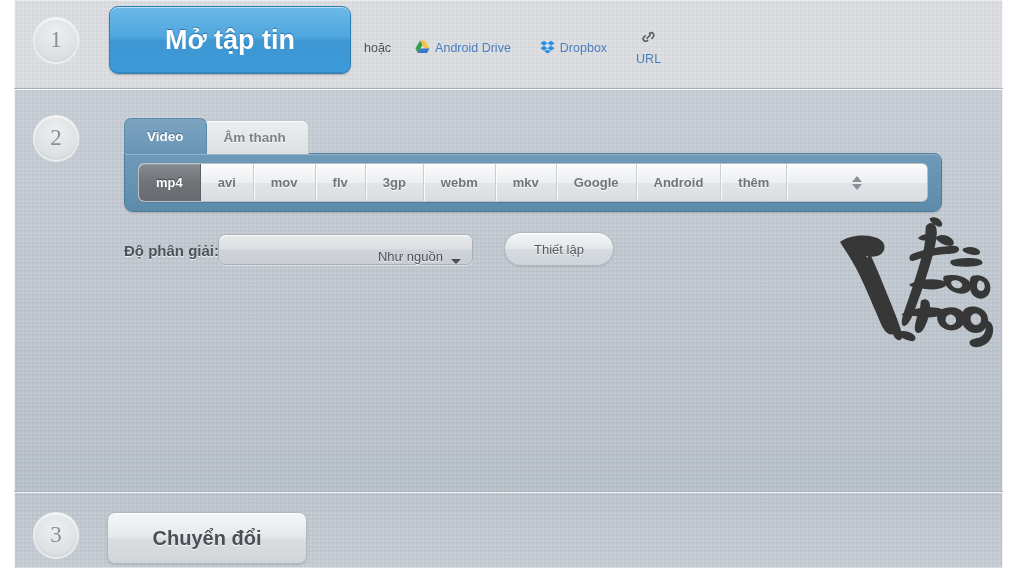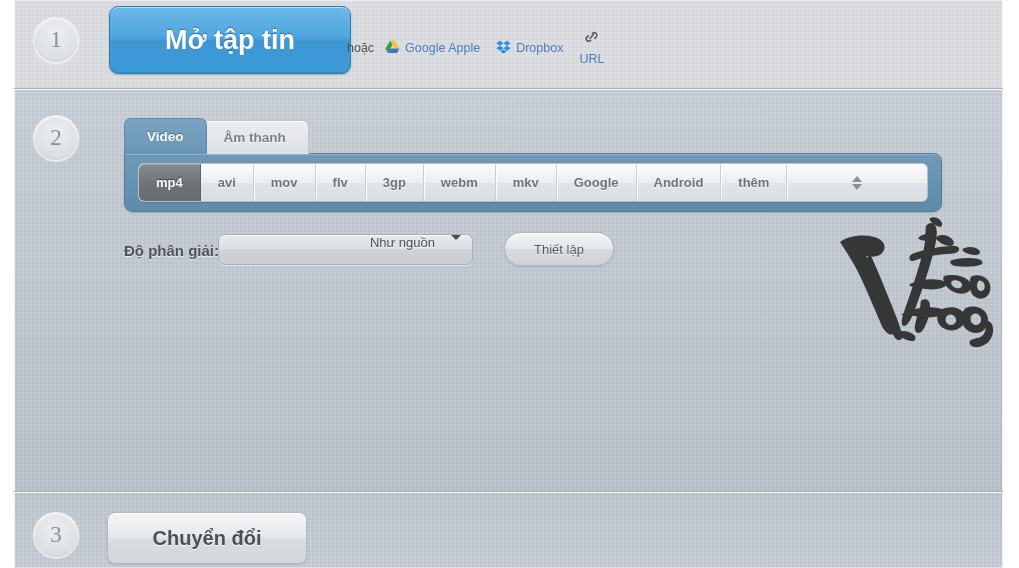--- a/index.html
+++ b/index.html
@@ -114,25 +114,25 @@
     align-items: center;
     justify-content: center;
     text-shadow: 0 -1px 1px rgba(0,50,90,0.45);
     cursor: pointer;
     box-sizing: border-box;
   }
 
   
   #alt-sources {
     position: absolute;
-    left: 333px;
+    left: 350px;
     top: 30px;
     display: flex;
     align-items: center;
-    gap: 9px;
+    gap: 22px;
     font-size: 12.5px;
   }
   #alt-sources .or-label {
     color: #4c5158;
     margin-right: 2px;
   }
   .alt-link {
     display: inline-flex;
     align-items: center;
     gap: 5px;
@@ -277,29 +277,29 @@
     position: absolute;
     left: 204px;
     top: 234px;
     width: 255px;
     height: 31px;
     border-radius: 7px;
     background: linear-gradient(180deg, #e8eaec 0%, #dcdfe2 48%, #cfd3d7 52%, #c9ced3 100%);
     border: 1px solid #a9afb6;
     box-shadow: inset 0 1px 0 rgba(255,255,255,0.85), 0 1px 1px rgba(255,255,255,0.5);
     display: flex;
-    align-items: flex-start;
+    align-items: flex-end;
     justify-content: flex-end;
     padding-right: 11px;
     font-size: 13px;
     color: #4a4f55;
     text-shadow: 0 1px 0 rgba(255,255,255,0.8);
     cursor: pointer;
     box-sizing: border-box;
-    gap: 16px;
+    gap: 8px;
   }
   #resolution-select .caret {
     width: 0; height: 0;
     border-left: 5px solid transparent;
     border-right: 5px solid transparent;
     border-top: 5px solid #4a4f55;
     display: block;
   }
   #settings-button {
     position: absolute;
@@ -374,21 +374,21 @@
       <span class="or-label">hoặc</span>
 
       <a class="alt-link">
         <span>
           <svg width="15" height="14" viewBox="0 0 15 14" aria-hidden="true">
             <polygon points="5.1,0.6 9.9,0.6 14.4,8.6 9.6,8.6" fill="#f6c343"></polygon>
             <polygon points="5.1,0.6 0.4,8.6 2.8,12.9 7.5,4.9" fill="#3b9c4a"></polygon>
             <polygon points="2.8,12.9 12.1,12.9 14.4,8.6 5.1,8.6" fill="#3777c4"></polygon>
           </svg>
         </span>
-        <span>Google Apple</span>
+        <span>Android Drive</span>
       </a>
 
       <a class="alt-link">
         <span>
           <svg width="15" height="14" viewBox="0 0 15 14" aria-hidden="true">
             <polygon points="4.0,0.8 0.4,3.3 4.0,5.8 7.5,3.3" fill="#2a8fe0"></polygon>
             <polygon points="11.0,0.8 7.5,3.3 11.0,5.8 14.6,3.3" fill="#2a8fe0"></polygon>
             <polygon points="0.4,8.3 4.0,5.8 7.5,8.3 4.0,10.8" fill="#2a8fe0"></polygon>
             <polygon points="14.6,8.3 11.0,5.8 7.5,8.3 11.0,10.8" fill="#2a8fe0"></polygon>
             <polygon points="4.3,11.6 7.5,9.4 10.7,11.6 7.5,13.5" fill="#2a8fe0"></polygon>

